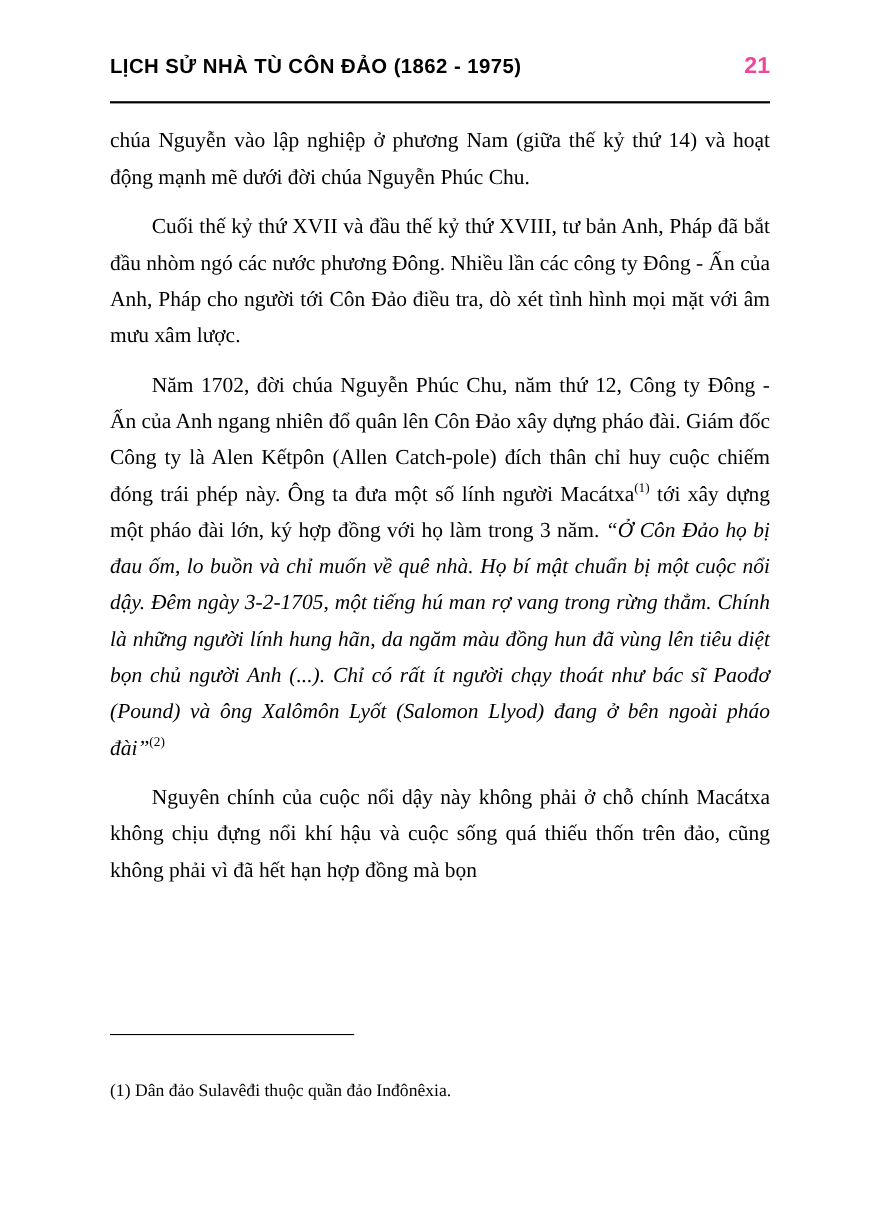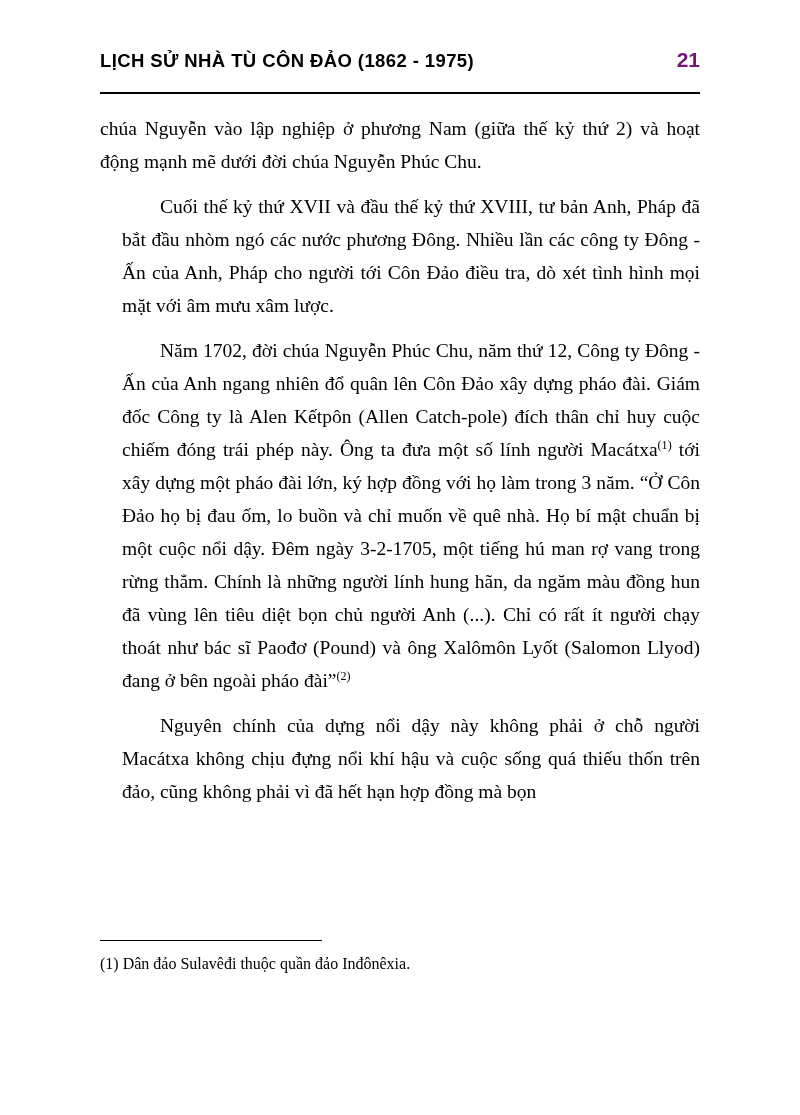--- a/index.html
+++ b/index.html
@@ -35,21 +35,21 @@
     font-weight: bold;
     font-size: 18.5px;
     letter-spacing: 0.4px;
     color: #000;
     white-space: nowrap;
   }
   .header-page-number {
     font-family: "Liberation Sans", sans-serif;
     font-weight: bold;
     font-size: 21px;
-    color: #701a75;
+    color: #ec4899;
   }
   .header-rule {
     position: absolute;
     left: 100px;
     top: 92px;
     width: 600px;
     height: 2px;
     background: #000;
   }
   .body-col {
@@ -61,44 +61,44 @@
   .para {
     font-size: 19.5px;
     line-height: 33px;
     text-align: justify;
     margin: 0 0 2px 0;
     hyphens: none;
   }
   .para.indent {
     text-indent: 38px;
     margin-top: 12px;
-    margin-left: 22px;
   }
   .para.first {
     margin-top: 0;
   }
   .quote {
+    font-style: italic;
   }
   sup {
     font-size: 0.62em;
     vertical-align: super;
     line-height: 0;
   }
   .footnote-rule {
     position: absolute;
     left: 100px;
     top: 940px;
     width: 222px;
     height: 1px;
     background: #000;
   }
   .footnotes {
     position: absolute;
     left: 100px;
-    top: 950px;
+    top: 978px;
     width: 600px;
   }
   .footnote {
     font-size: 16px;
     line-height: 28px;
     margin: 0;
     text-align: left;
   }
 </style>
 </head>
@@ -107,29 +107,29 @@
 <div class="page">
 
   <div class="header">
     <div class="header-title">LỊCH SỬ NHÀ TÙ CÔN ĐẢO (1862 - 1975)</div>
     <div class="header-page-number">21</div>
   </div>
   <div class="header-rule"></div>
 
   <div class="body-col">
 
-    <p class="para first">chúa Nguyễn vào lập nghiệp ở phương Nam (giữa thế kỷ thứ 2) và hoạt động mạnh mẽ dưới đời chúa Nguyễn Phúc Chu.</p>
+    <p class="para first">chúa Nguyễn vào lập nghiệp ở phương Nam (giữa thế kỷ thứ 14) và hoạt động mạnh mẽ dưới đời chúa Nguyễn Phúc Chu.</p>
 
     <p class="para indent">Cuối thế kỷ thứ XVII và đầu thế kỷ thứ XVIII, tư bản Anh, Pháp đã bắt đầu nhòm ngó các nước phương Đông. Nhiều lần các công ty Đông - Ấn của Anh, Pháp cho người tới Côn Đảo điều tra, dò xét tình hình mọi mặt với âm mưu xâm lược.</p>
 
 
 
     <p class="para indent"><span>Năm 1702, đời chúa Nguyễn Phúc Chu, năm thứ 12, Công ty Đông - Ấn của Anh ngang nhiên đổ quân lên Côn Đảo xây dựng pháo đài. Giám đốc Công ty là Alen Kếtpôn (Allen Catch-pole) đích thân chỉ huy cuộc chiếm đóng trái phép này. Ông ta đưa một số lính người Macátxa</span><sup>(1)</sup><span> tới xây dựng một pháo đài lớn, ký hợp đồng với họ làm trong 3 năm. </span><span class="quote">“Ở Côn Đảo họ bị đau ốm, lo buồn và chỉ muốn về quê nhà. Họ bí mật chuẩn bị một cuộc nổi dậy. Đêm ngày 3-2-1705, một tiếng hú man rợ vang trong rừng thẳm. Chính là những người lính hung hãn, da ngăm màu đồng hun đã vùng lên tiêu diệt bọn chủ người Anh (...). Chỉ có rất ít người chạy thoát như bác sĩ Paođơ (Pound) và ông Xalômôn Lyốt (Salomon Llyod) đang ở bên ngoài pháo đài”</span><sup>(2)</sup></p>
 
-    <p class="para indent">Nguyên chính của dựng nổi dậy này không phải ở chỗ người Macátxa không chịu đựng nổi khí hậu và cuộc sống quá thiếu thốn trên đảo, cũng không phải vì đã hết hạn hợp đồng mà bọn</p>
+    <p class="para indent">Nguyên chính của cuộc nổi dậy này không phải ở chỗ chính Macátxa không chịu đựng nổi khí hậu và cuộc sống quá thiếu thốn trên đảo, cũng không phải vì đã hết hạn hợp đồng mà bọn</p>
 
   </div>
 
   <div class="footnote-rule"></div>
 
   <div class="footnotes">
     <p class="footnote">(1) Dân đảo Sulavêđi thuộc quần đảo Inđônêxia.</p>
   </div>
 
 </div>

